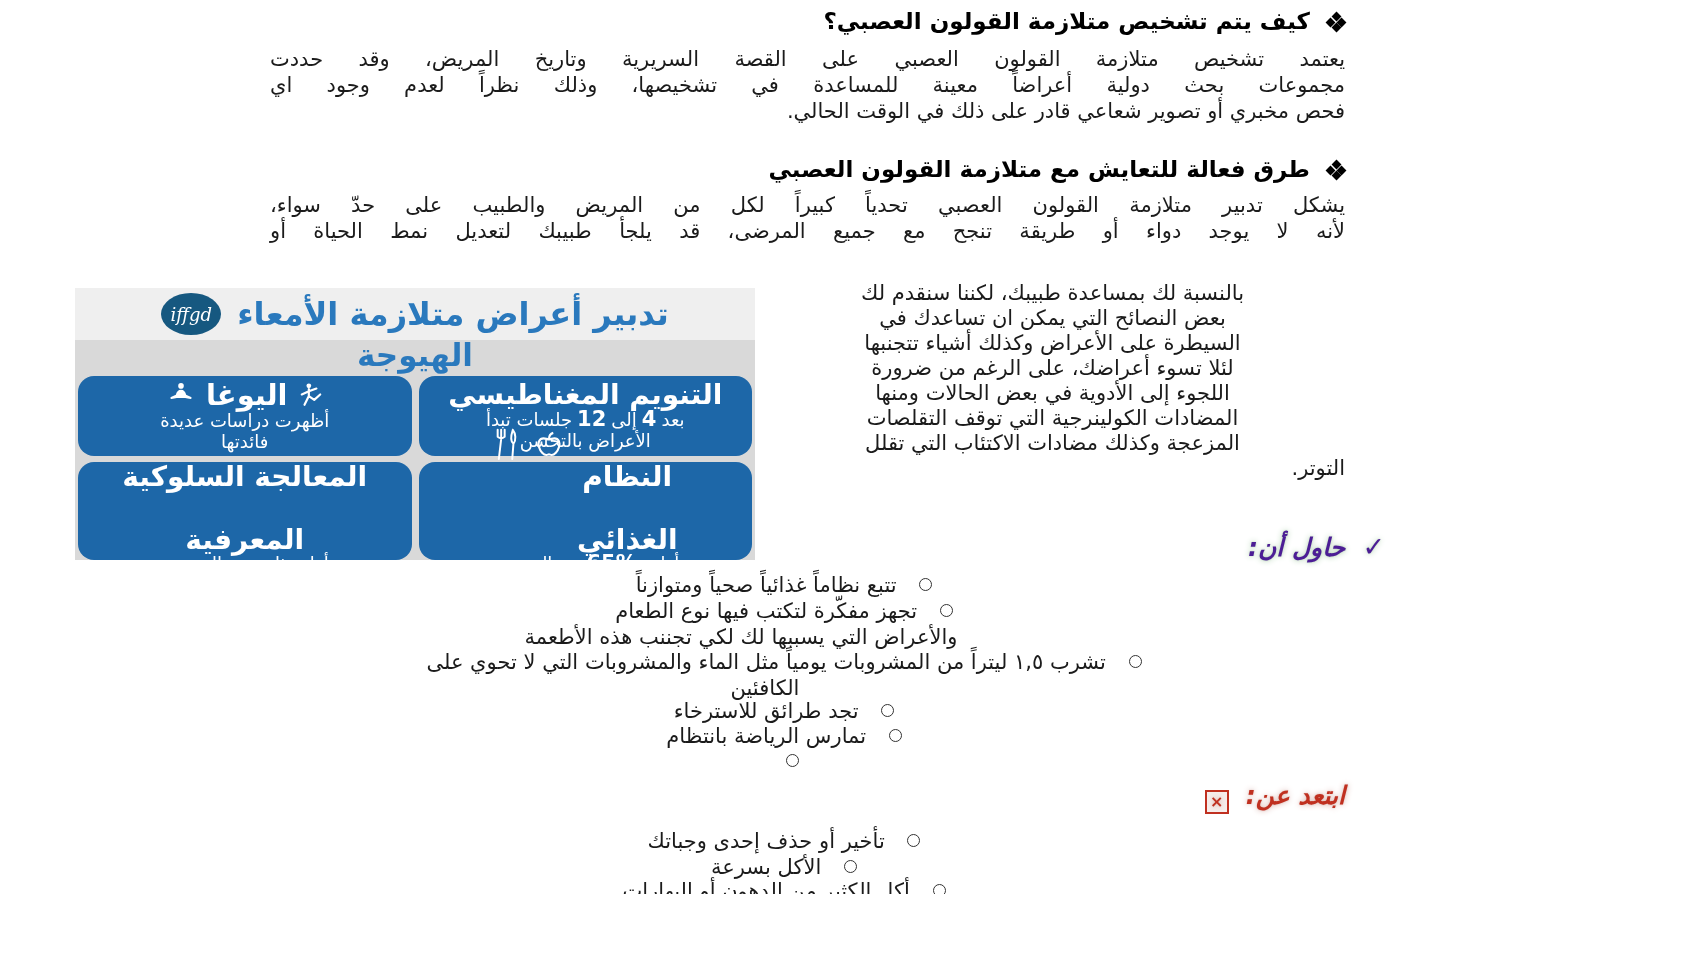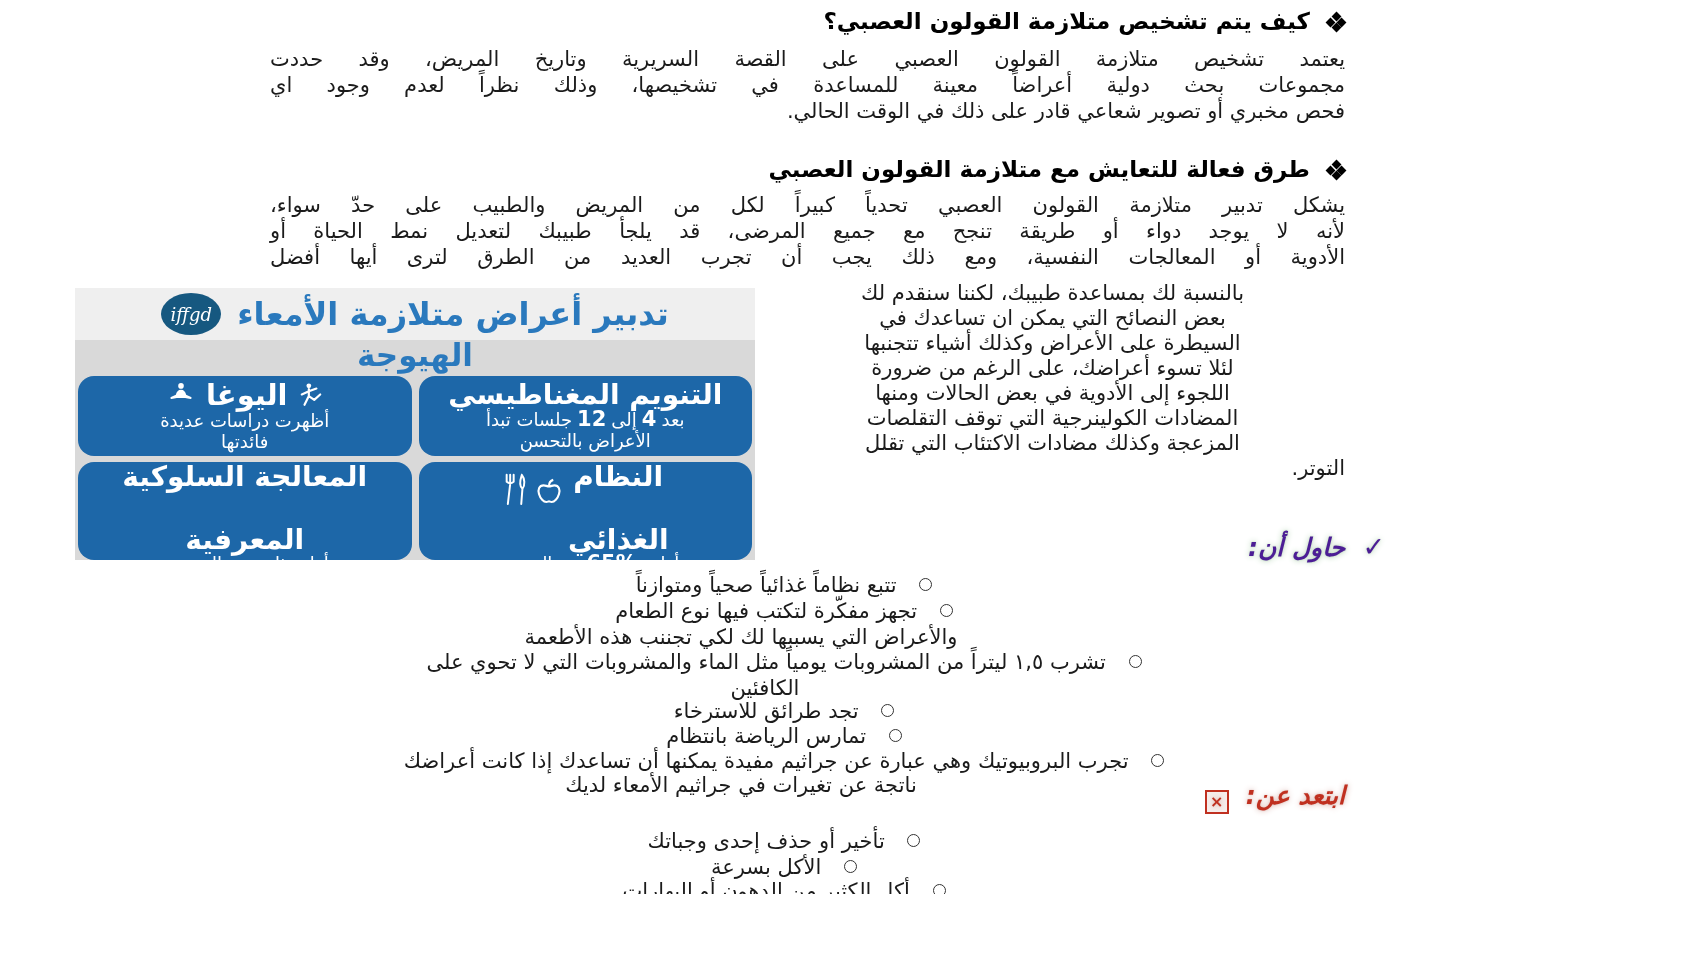--- a/index.html
+++ b/index.html
@@ -53,21 +53,21 @@
   .ig-box{background:#1D67A8;border-radius:16px;color:#fff;text-align:center;direction:rtl;
           display:flex;flex-direction:column;justify-content:center;padding:3px 8px;box-sizing:border-box;}
   .ig-box-title{font-size:28px;font-weight:bold;line-height:28px;}
   .ig-box-title.big{font-size:29px;}
   .ig-box-title.tight{line-height:26px;margin-top:37px;}
   .ig-sub{font-size:18px;line-height:21px;}
   .ig-subrow{display:flex;direction:rtl;justify-content:center;align-items:baseline;gap:5px;
              font-size:18px;line-height:21px;}
   .ig-subrow .num{font-size:21px;font-weight:bold;}
   .ig-titlerow{display:flex;direction:rtl;align-items:center;justify-content:center;gap:10px;}
-  .ig-diet-top{display:flex;direction:rtl;align-items:center;justify-content:center;gap:3px;}
+  .ig-diet-top{display:flex;direction:rtl;justify-content:center;gap:12px;}
   .ig-icon{flex:0 0 auto;}
   
   .watermark{position:absolute;left:0;right:0;top:893px;text-align:center;direction:rtl;
              font-size:68px;font-weight:bold;color:#D7D7D7;letter-spacing:2px;}
 </style>
 </head>
 <body>
 
 <div class="page">
 
@@ -78,21 +78,20 @@
   <div class="line just" style="top:46px">يعتمد تشخيص متلازمة القولون العصبي على القصة السريرية وتاريخ المريض، وقد حددت</div>
   <div class="line just" style="top:72px">مجموعات بحث دولية أعراضاً معينة للمساعدة في تشخيصها، وذلك نظراً لعدم وجود اي</div>
   <div class="line right" style="top:98px">فحص مخبري أو تصوير شعاعي قادر على ذلك في الوقت الحالي.</div>
 
   <div class="h" style="top:154px">
     <span class="dbullet"><i></i><i></i><i></i><i></i></span>
     <span>طرق فعالة للتعايش مع متلازمة القولون العصبي</span>
   </div>
   <div class="line just" style="top:192px">يشكل تدبير متلازمة القولون العصبي تحدياً كبيراً لكل من المريض والطبيب على حدّ سواء،</div>
   <div class="line just" style="top:218px">لأنه لا يوجد دواء أو طريقة تنجح مع جميع المرضى، قد يلجأ طبيبك لتعديل نمط الحياة أو</div>
-  <div class="line just" style="top:244px">الأدوية أو المعالجات النفسية، ومع ذلك يجب أن تجرب العديد من الطرق لترى أيها أفضل</div>
 
   <div class="wrapcol">
     <div>بالنسبة لك بمساعدة طبيبك، لكننا سنقدم لك</div>
     <div>بعض النصائح التي يمكن ان تساعدك في</div>
     <div>السيطرة على الأعراض وكذلك أشياء تتجنبها</div>
     <div>لئلا تسوء أعراضك، على الرغم من ضرورة</div>
     <div>اللجوء إلى الأدوية في بعض الحالات ومنها</div>
     <div>المضادات الكولينرجية التي توقف التقلصات</div>
     <div>المزعجة وكذلك مضادات الاكتئاب التي تقلل</div>
     <div class="last">التوتر.</div>
@@ -196,24 +195,20 @@
   <div class="brow" style="top:699px">
     <span class="bmark"></span>
     <span>تجد طرائق للاسترخاء</span>
   </div>
   <div class="brow" style="top:724px">
     <span class="bmark"></span>
     <span>تمارس الرياضة بانتظام</span>
   </div>
   <div class="brow" style="top:749px">
     <span class="bmark"></span>
-    <span>تجرب البروبيوتيك وهي عبارة عن جراثيم مفيدة يمكنها أن تساعدك إذا كانت أعراضك</span>
-  </div>
-  <div class="brow cont86" style="top:773px">
-    <span>ناتجة عن تغيرات في جراثيم الأمعاء لديك</span>
   </div>
 
   <div class="script-head red" style="top:780px">
     <span class="script-text">ابتعد عن:</span>
     <span class="xbox">×</span>
   </div>
 
   <div class="brow" style="top:829px">
     <span class="bmark"></span>
     <span>تأخير أو حذف إحدى وجباتك</span>

